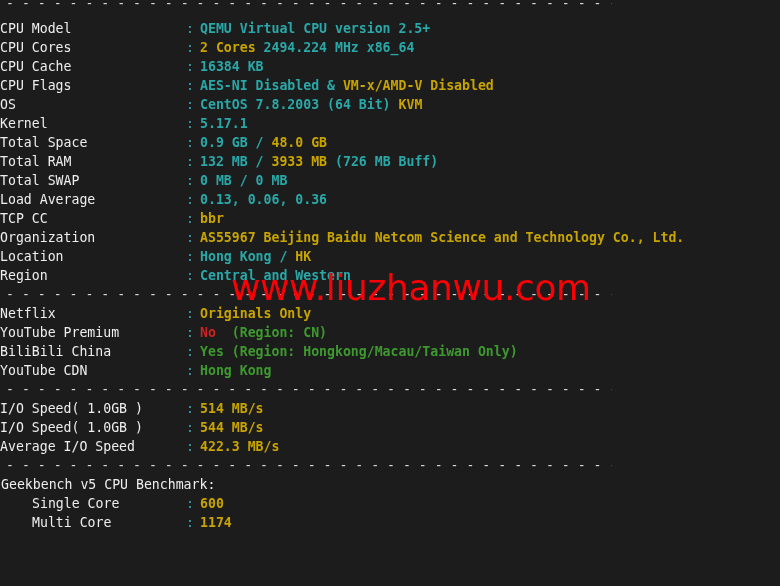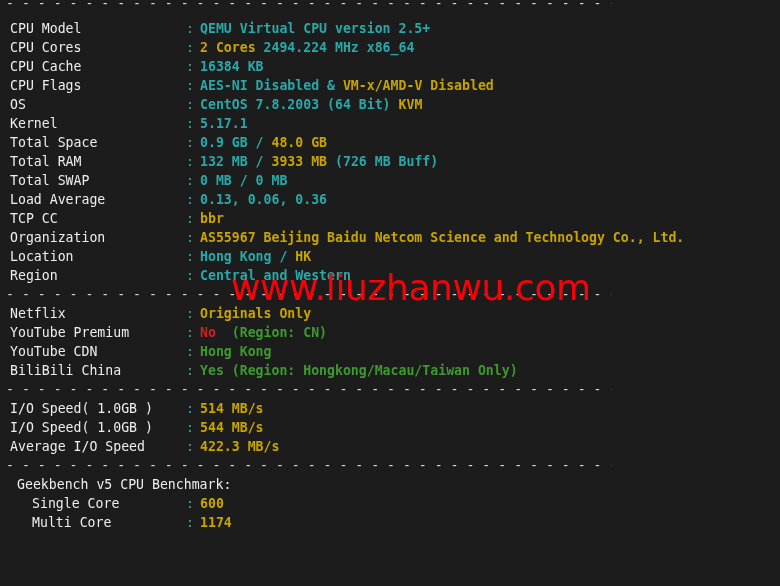--- a/index.html
+++ b/index.html
@@ -52,21 +52,20 @@
 
   .row {
     height: 19px;
     line-height: 19px;
     white-space: pre;
     position: relative;
   }
   .label {
     display: inline-block;
     width: 186px;
-    padding-left: 10px;
     box-sizing: border-box;
     color: #eeeeee;
     white-space: pre;
   }
   .label.indent { padding-left: 32px; }
   .colon {
     display: inline-block;
     width: 14px;
     color: #3ba8b0;
     white-space: pre;
@@ -77,21 +76,20 @@
   .c-yellow { color: #c8a400; }
   .c-green  { color: #3e9a2f; }
   .c-red    { color: #cc2222; }
 
   .head {
     height: 19px;
     line-height: 19px;
     white-space: pre;
     color: #eeeeee;
     padding-left: 1px;
-    margin-left: 16px;
   }
 
   #watermark {
     position: absolute;
     left: 231px;
     top: 267px;
     font-family: "DejaVu Sans", "Liberation Sans", sans-serif;
     font-size: 36px;
     line-height: 42px;
     font-weight: 400;
@@ -127,22 +125,22 @@
       <div class="row"><span class="label">Region</span><span class="colon">:</span><span class="val"><span class="c-cyan">Central and Western</span></span></div>
     </div>
 
   <div class="sep">
     <span class="dashline">- - - - - - - - - - - - - - - - - - - - - - - - - - - - - - - - - - - - - - - - - - - - - - - - - - - - - - - - - - - - - - - - - - - - - - - - - - - - - - -</span>
   </div>
 
   <div id="stream-block">
       <div class="row"><span class="label">Netflix</span><span class="colon">:</span><span class="val"><span class="c-yellow">Originals Only</span></span></div>
       <div class="row"><span class="label">YouTube Premium</span><span class="colon">:</span><span class="val"><span class="c-red">No</span><span class="c-green">  (Region: CN)</span></span></div>
+      <div class="row"><span class="label">BiliBili China</span><span class="colon">:</span><span class="val"><span class="c-green">Yes (Region: Hongkong/Macau/Taiwan Only)</span></span></div>
       <div class="row"><span class="label">YouTube CDN</span><span class="colon">:</span><span class="val"><span class="c-green">Hong Kong</span></span></div>
-      <div class="row"><span class="label">BiliBili China</span><span class="colon">:</span><span class="val"><span class="c-green">Yes (Region: Hongkong/Macau/Taiwan Only)</span></span></div>
     </div>
 
   <div class="sep">
     <span class="dashline">- - - - - - - - - - - - - - - - - - - - - - - - - - - - - - - - - - - - - - - - - - - - - - - - - - - - - - - - - - - - - - - - - - - - - - - - - - - - - - -</span>
   </div>
 
   <div id="io-block">
       <div class="row"><span class="label">I/O Speed( 1.0GB )</span><span class="colon">:</span><span class="val"><span class="c-yellow">514 MB/s</span></span></div>
       <div class="row"><span class="label">I/O Speed( 1.0GB )</span><span class="colon">:</span><span class="val"><span class="c-yellow">544 MB/s</span></span></div>
       <div class="row"><span class="label">Average I/O Speed</span><span class="colon">:</span><span class="val"><span class="c-yellow">422.3 MB/s</span></span></div>

